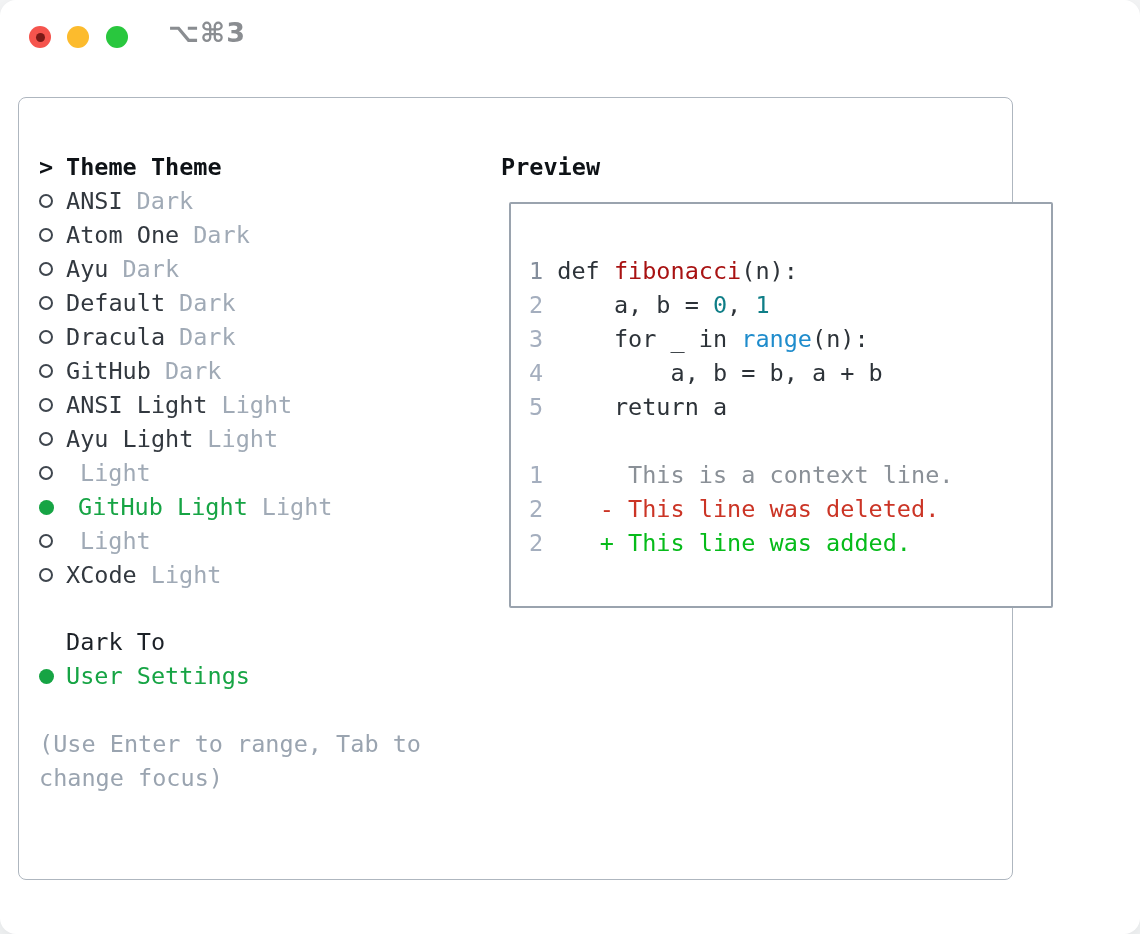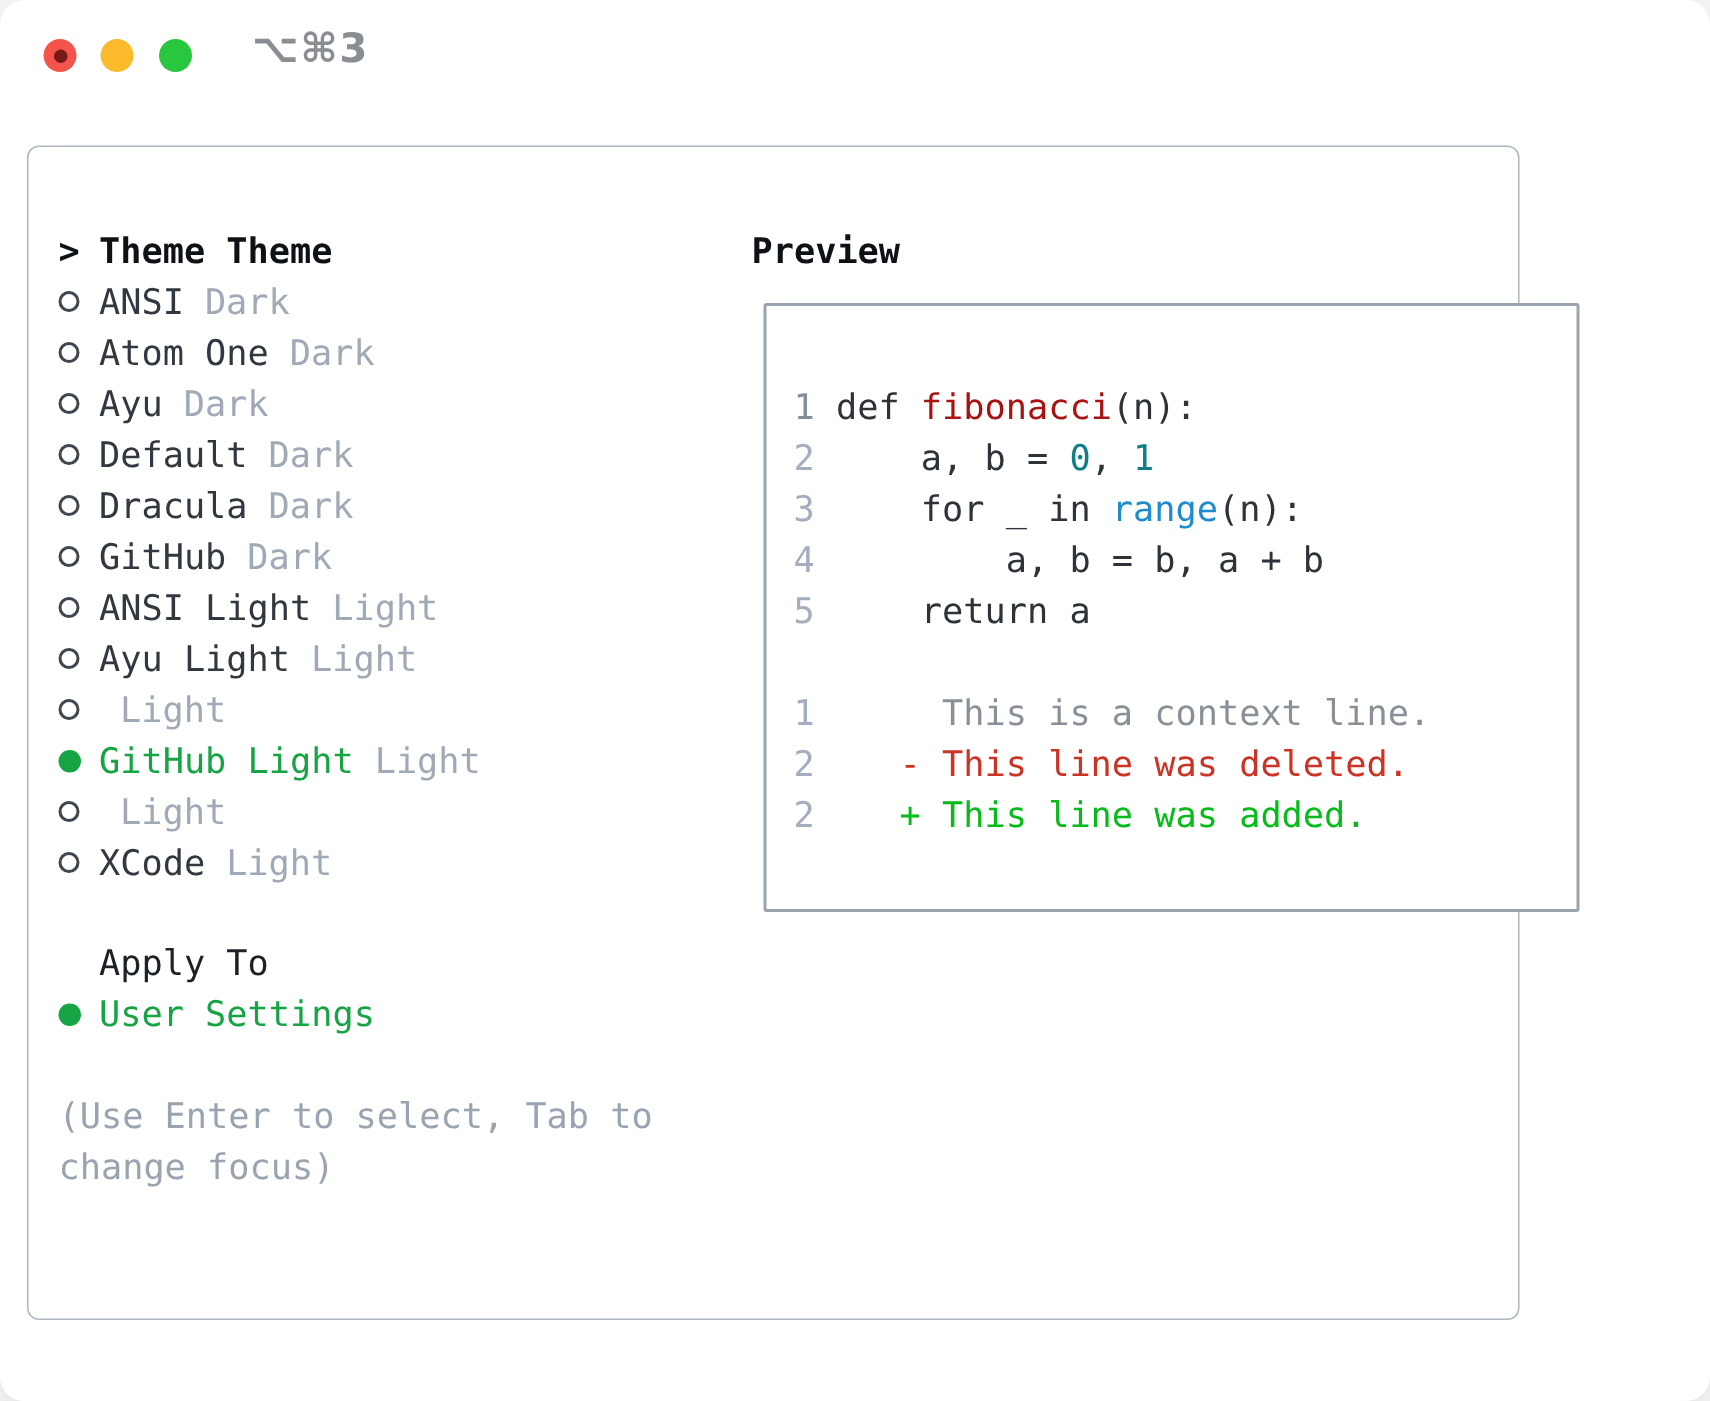--- a/index.html
+++ b/index.html
@@ -30,21 +30,21 @@
   }
   
   .left-col{position:absolute;left:20px;top:52px;width:450px;}
   .row{display:flex;align-items:center;height:34px;font-size:23.5px;color:var(--text-dark);}
   .marker{width:27px;flex:none;display:flex;align-items:center;}
   .prompt{font-weight:700;color:var(--heading-black);}
   .heading{font-weight:700;color:var(--heading-black);white-space:pre;}
   .radio{width:14px;height:14px;border-radius:50%;border:2px solid var(--circle-border);box-sizing:border-box;}
   .radio.sel{width:15px;height:15px;border:none;background:var(--selected-green);}
   .t-name{white-space:pre;}
-  .t-name.sel{color:var(--selected-green);}
+  .t-name.sel{color:var(--selected-green);margin-left:12px;}
   .t-variant{white-space:pre;margin-left:14px;color:var(--variant-gray);}
   .apply-block{margin-top:33px;}
   .apply-heading-row{padding-left:27px;}
   .apply-heading{color:var(--apply-black);white-space:pre;}
   .opt-label{white-space:pre;}
   .opt-label.sel{color:var(--selected-green);}
   .hint{margin-top:34px;}
   .hint div{height:34px;line-height:34px;font-size:23.5px;color:var(--hint-gray);white-space:pre;}
   
   .preview-heading{position:absolute;left:482px;top:52px;height:34px;line-height:34px;
@@ -167,34 +167,34 @@
             <span class="marker">
               <span class="radio"></span>
             </span>
             <span class="t-name">XCode</span>
             <span class="t-variant">Light</span>
           </div>
         </div>
 
       <div class="apply-block">
         <div class="row apply-heading-row">
-          <span class="apply-heading">Apply To</span>
+          <span class="apply-heading">Dark To</span>
         </div>
         <div id="apply-list">
             <div class="row">
               <span class="marker">
                 <span class="radio sel"></span>
               </span>
               <span class="opt-label sel">User Settings</span>
             </div>
           </div>
       </div>
 
       <div class="hint" id="hint">
-          <div>(Use Enter to select, Tab to</div>
+          <div>(Use Enter to range, Tab to</div>
           <div>change focus)</div>
         </div>
     </div>
 
     <div class="preview-heading">Preview</div>
 
     <div class="preview-box">
       <div id="preview-lines">
           <div class="cl"><span class="ln-mid">1</span><span class="tk-plain"> def </span><span class="tk-fn">fibonacci</span><span class="tk-plain">(n):</span></div>
           <div class="cl"><span class="ln-light">2</span><span class="tk-plain">     a, b = </span><span class="tk-lit">0</span><span class="tk-plain">, </span><span class="tk-lit">1</span></div>

